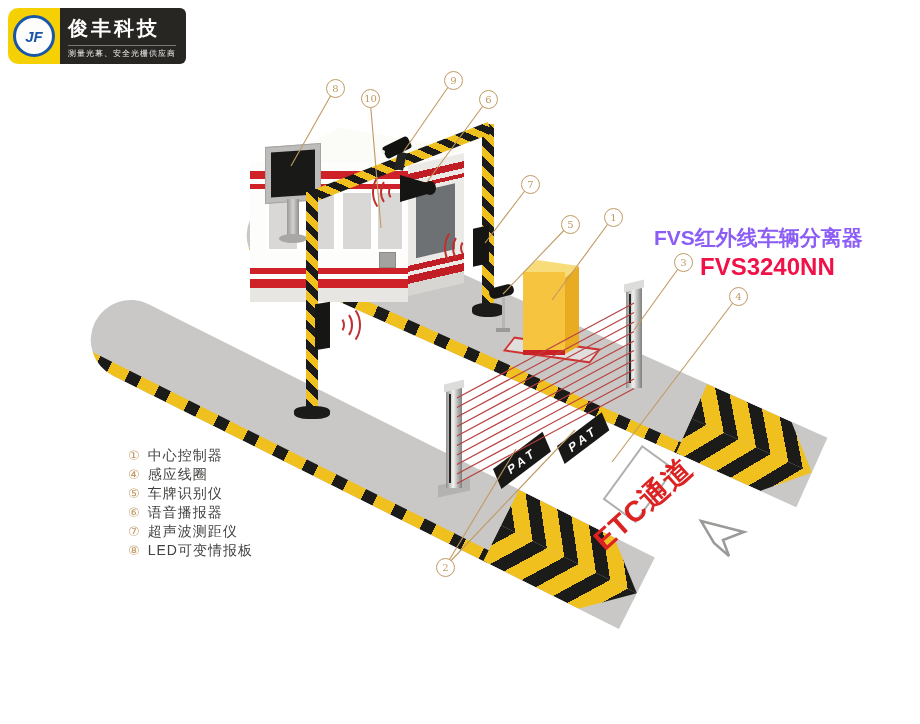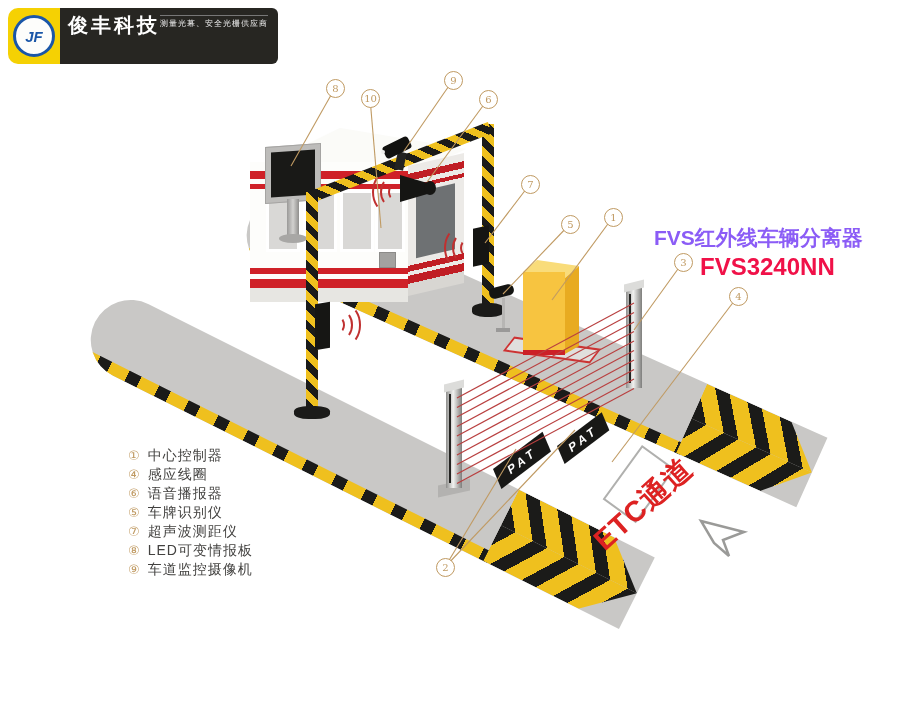--- a/index.html
+++ b/index.html
@@ -124,21 +124,21 @@
   #product-label .l1{color:#8b5cf6;font-size:21px;font-weight:bold;}
   #product-label .l2{color:#f01148;font-size:24px;font-weight:bold;margin-left:46px;margin-top:1px;}
   #legend{left:112px;top:430px;z-index:9;list-style:none;margin:16px;padding:0;}
   #legend li{height:19px;line-height:19px;font-size:14px;color:#434240;white-space:nowrap;letter-spacing:1px;}
   #legend li .num{color:#c09a62;margin-right:7px;font-size:13px;}
   #logo{left:8px;top:8px;height:56px;display:flex;z-index:10;}
   #logo-emblem-box{width:52px;background:#f5d103;border-radius:10px 0 0 10px;display:flex;align-items:center;justify-content:center;}
   #logo-emblem{width:36px;height:36px;border:3px solid #1a56a8;border-radius:50%;display:flex;align-items:center;
                justify-content:center;color:#1a56a8;font-weight:bold;font-style:italic;font-size:15px;background:#fdfdfb;}
   #logo-text-box{background:#272622;border-radius:0 6px 6px 0;padding:4px 10px 3px 8px;display:flex;
-                 flex-direction:row;}
+                 flex-direction:column;justify-content:center;}
   #logo-company{color:#fff;font-size:20px;font-weight:bold;letter-spacing:3px;white-space:nowrap;}
   #logo-tagline{color:#eee;font-size:8px;letter-spacing:1px;border-top:1px solid #777;margin-top:3px;padding-top:2px;white-space:nowrap;}
 </style>
 </head>
 <body>
 
 <div id="stage">
 
   <div id="island-top" class="island">
     <div class="edge-band"></div>
@@ -273,25 +273,24 @@
     </div>
 
   <div id="product-label" class="abs">
     <div class="l1">FVS红外线车辆分离器</div>
     <div class="l2">FVS3240NN</div>
   </div>
 
   <ul id="legend" class="abs">
       <li><span class="num">①</span><span>中心控制器</span></li>
       <li><span class="num">④</span><span>感应线圈</span></li>
+      <li><span class="num">⑤</span><span>车牌识别仪</span></li>
       <li><span class="num">⑥</span><span>语音播报器</span></li>
-      <li><span class="num">⑤</span><span>车牌识别仪</span></li>
       <li><span class="num">⑦</span><span>超声波测距仪</span></li>
       <li><span class="num">⑧</span><span>LED可变情报板</span></li>
-      <li><span class="num">⑨</span><span>车道监控摄像机</span></li>
     </ul>
 
   <div id="logo" class="abs">
     <div id="logo-emblem-box">
       <div id="logo-emblem">JF</div>
     </div>
     <div id="logo-text-box">
       <div id="logo-company">俊丰科技</div>
       <div id="logo-tagline">测量光幕、安全光栅供应商</div>
     </div>

